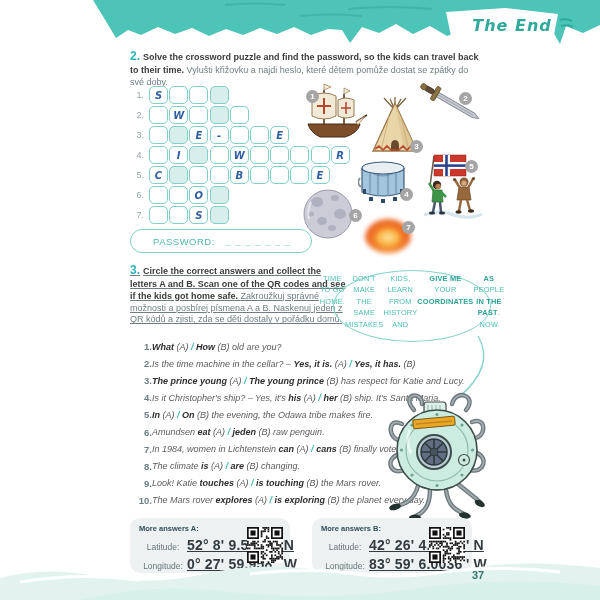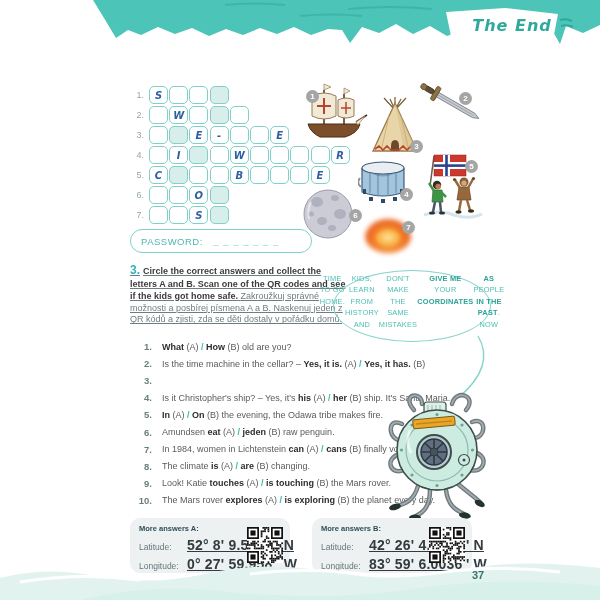--- a/index.html
+++ b/index.html
@@ -25,44 +25,44 @@
   .cw-num{width:16px;margin-right:5px;text-align:right;font-size:9px;color:#95a7aa;}
   .cw-cell{width:17px;height:16.5px;border:1.3px solid #7fd0c8;border-radius:5px;margin-right:1.2px;
            background:#fff;display:flex;align-items:center;justify-content:center;
            font-family:"DejaVu Sans",sans-serif;font-style:italic;font-weight:bold;
            font-size:10px;color:#2f5fa3;}
   .cw-cell.shaded{background:#d7eeeb;}
 
   
   .password-box{position:absolute;left:130px;top:229px;width:182px;height:24px;
                 border:1.3px solid #7fd0c8;border-radius:12px;display:flex;align-items:center;
-                padding-left:10px;box-sizing:border-box;font-size:9.5px;letter-spacing:.5px;color:#4cb8ad;}
+                padding-left:22px;box-sizing:border-box;font-size:9.5px;letter-spacing:.5px;color:#4cb8ad;}
   .password-box .blanks{margin-left:11px;letter-spacing:1px;font-weight:bold;font-style:italic;}
 
   
   .bubble{position:absolute;left:333px;top:270px;width:158px;height:72px;
           border:1.4px solid #86d4cb;border-radius:50%;display:flex;flex-direction:row;
           justify-content:center;text-align:center;font-size:7.4px;line-height:1.55;
           color:#49bfb2;letter-spacing:.2px;padding:2px 8px;box-sizing:border-box;}
   .bubble .bold{font-weight:bold;color:#2ba496;}
 
   
   .questions{position:absolute;left:130px;top:338px;width:352px;}
   .q-row{display:flex;height:17.1px;align-items:center;}
   .q-num{width:22px;text-align:right;font-size:9.5px;font-weight:bold;color:#6b7d82;flex:none;}
-  .q-text{margin-left:10px;font-size:9px;color:#5b5b5b;white-space:nowrap;}
+  .q-text{margin-left:0;font-size:9px;color:#5b5b5b;white-space:nowrap;font-style:italic;}
   .q-text .bold{font-weight:bold;color:#2e2e2e;}
   .q-text .accent{color:#3cbcb0;font-weight:bold;}
 
   
   .ans-box{position:absolute;top:518px;width:160px;height:55px;background:#edf1f1;
            border-radius:10px;box-sizing:border-box;padding:6px 9px;}
   .ab-title{font-size:7.5px;font-weight:bold;color:#2e4e57;}
   .ab-row{margin-top:3.5px;display:flex;align-items:baseline;}
-  .ab-label{width:48px;font-size:8.5px;color:#68767b;flex:none;}
+  .ab-label{width:48px;font-size:8.5px;color:#68767b;flex:none;text-align:center;}
   .ab-val{font-size:14px;font-weight:bold;color:#323b40;letter-spacing:.2px;white-space:nowrap;text-decoration:underline;}
   .qr{position:absolute;right:7px;top:9px;}
 
   
   .badge{position:absolute;width:13px;height:13px;border-radius:50%;background:#a5a5a5;
          color:#fff;font-size:8px;font-weight:bold;line-height:13px;text-align:center;}
 
   .pagenum{position:absolute;left:472px;top:569px;font-size:11px;font-weight:bold;color:#37736c;}
 
   
@@ -79,20 +79,24 @@
 <div class="page">
 
   <svg class="abs" style="left:0;top:0" width="600" height="60">
     <path fill="#4cc4b7" d="M93,0 L600,0 L600,25 L583,33 L566,26 L560,44 L552,30 L533,29 L516,35 L497,27 L480,38 L463,30 L447,36 L430,26 L413,34 L396,24 L379,33 L362,27 L350,43 L342,30 L328,29 L311,35 L294,27 L277,34 L260,28 L243,35 L226,29 L209,36 L192,28 L175,34 L158,27 L141,35 L128,30 L116,38 L104,18 Z"></path>
     <path fill="none" stroke="#35ad9f" stroke-width="2" opacity="0.65" d="M348,9 Q390,5 432,9 M300,16 Q330,13 362,16 M225,5 Q255,2 285,5"></path>
     <path fill="#ffffff" d="M446,12 L505,8 L558,14 L553,40 L500,45 L452,41 Z"></path>
     <path fill="none" stroke="#2fa99c" stroke-width="2" d="M560,20 Q566,18 572,21 M561,26 Q567,24 573,27"></path>
   </svg>
   <div class="the-end">The End</div>
 
+  <div class="task" style="left:130px;top:49px;width:352px;">
+    <span class="tnum">2.</span><span class="en">Solve the crossword puzzle and find the password, so the kids can travel back to their time.</span>
+    <span class="cz">Vylušti křižovku a najdi heslo, které dětem pomůže dostat se zpátky do své doby.</span>
+  </div>
 
   <div class="crossword">
       <div class="cw-row">
         <span class="cw-num">1.</span>
         <div class="cw-cell">S</div>
         <div class="cw-cell"></div>
         <div class="cw-cell"></div>
         <div class="cw-cell shaded"></div>
       </div>
       <div class="cw-row">
@@ -159,40 +163,41 @@
     <span class="blanks">_ _ _ _ _ _ _</span>
   </div>
 
   <div class="task" style="left:130px;top:263px;width:218px;text-decoration:underline;">
     <span class="tnum">3.</span><span class="en">Circle the correct answers and collect the letters A and B. Scan one of the QR codes and see if the kids got home safe.</span>
     <span class="cz">Zakroužkuj správné možnosti a posbírej písmena A a B. Naskenuj jeden z QR kódů a zjisti, zda se děti dostaly v pořádku domů.</span>
   </div>
 
   <div class="bubble">
       <div><span>TIME TO GO HOME.</span></div>
+      <div><span>DON'T MAKE THE SAME MISTAKES</span></div>
       <div><span>KIDS, LEARN FROM HISTORY AND</span></div>
-      <div><span>DON'T MAKE THE SAME MISTAKES</span></div>
       <div><span class="bold">GIVE ME</span><span> YOUR </span><span class="bold">COORDINATES</span></div>
       <div><span class="bold">AS</span><span> PEOPLE </span><span class="bold">IN THE PAST</span><span>. NOW</span></div>
     </div>
   <svg class="abs" style="left:440px;top:334px" width="60" height="68">
     <path d="M38,2 Q56,32 18,64" stroke="#86d4cb" stroke-width="1.4" fill="none"></path>
   </svg>
 
   <div class="questions">
       <div class="q-row">
         <span class="q-num">1.</span>
         <span class="q-text"><span class="bold">What</span><span> (A) </span><span class="accent">/</span><span> </span><span class="bold">How</span><span> (B) old are you?</span></span>
       </div>
       <div class="q-row">
         <span class="q-num">2.</span>
         <span class="q-text"><span>Is the time machine in the cellar? – </span><span class="bold">Yes, it is.</span><span> (A) </span><span class="accent">/</span><span> </span><span class="bold">Yes, it has.</span><span> (B)</span></span>
       </div>
       <div class="q-row">
         <span class="q-num">3.</span>
+        <span class="q-text"><span class="bold">The prince young</span><span> (A) </span><span class="accent">/</span><span> </span><span class="bold">The young prince</span><span> (B) has respect for Katie and Lucy.</span></span>
       </div>
       <div class="q-row">
         <span class="q-num">4.</span>
         <span class="q-text"><span>Is it Christopher's ship? – Yes, it's </span><span class="bold">his</span><span> (A) </span><span class="accent">/</span><span> </span><span class="bold">her</span><span> (B) ship. It's Santa Maria.</span></span>
       </div>
       <div class="q-row">
         <span class="q-num">5.</span>
         <span class="q-text"><span class="bold">In</span><span> (A) </span><span class="accent">/</span><span> </span><span class="bold">On</span><span> (B) the evening, the Odawa tribe makes fire.</span></span>
       </div>
       <div class="q-row">

